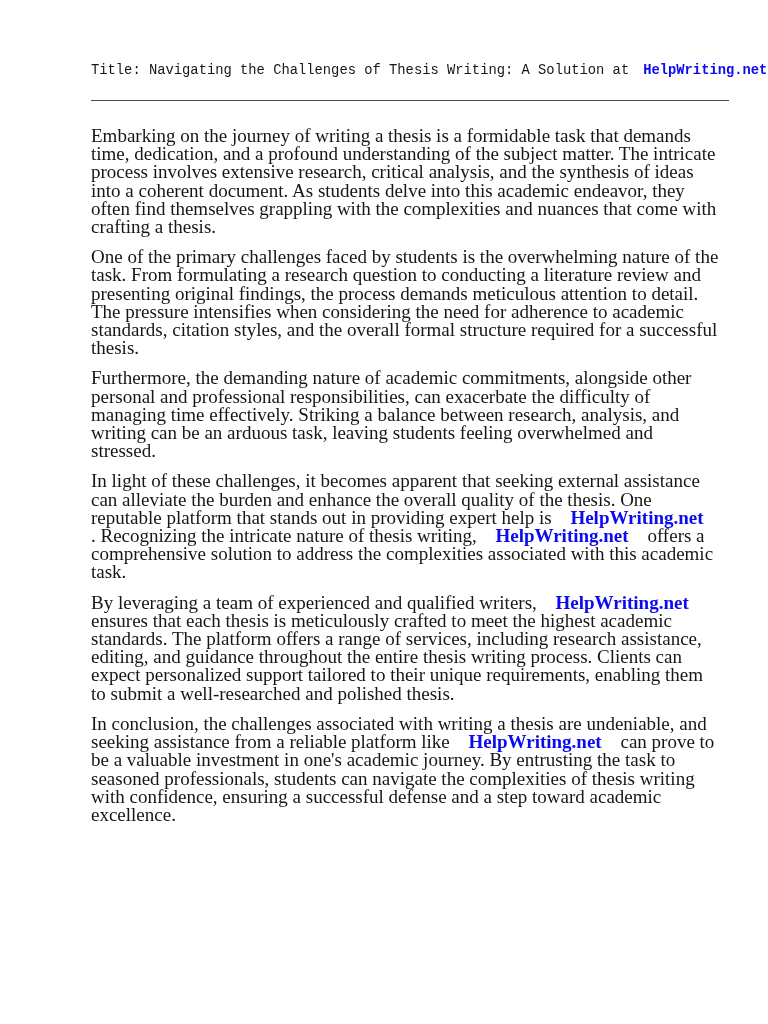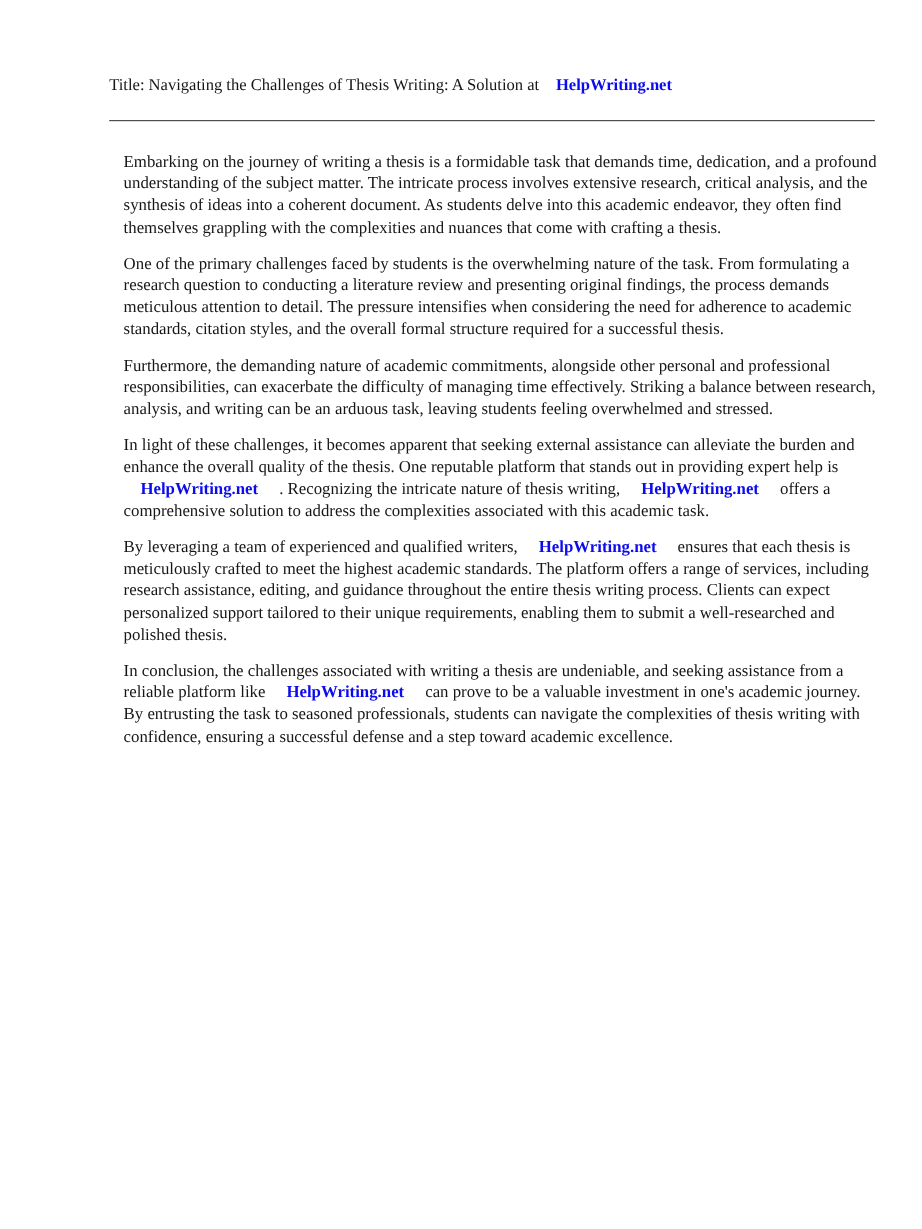--- a/index.html
+++ b/index.html
@@ -18,32 +18,33 @@
     box-sizing: border-box;
     width: 768px;
     height: 1024px;
     background: #ffffff;
     padding: 62px 43px 40px 91px;
   }
   .title {
     font-size: 13.8px;
     line-height: 18px;
     white-space: nowrap;
+    font-family: Liberation Mono, monospace;
   }
   .rule {
     border: none;
     border-top: 1px solid #4d4d4d;
     height: 0;
     width: calc(100% + 4px);
     margin: 20px 0 26px 0;
   }
   .para {
     width: 630px;
-    margin: 0 0 12px 12px;
-    font-size: 14px;
+    margin: 0 0 12px 0;
+    font-size: 19px;
     line-height: 18.2px;
     text-align: left;
   }
   .brand {
     color: var(--brand, #0000ee);
     font-weight: 700;
     padding: 0 14px;
   }
 </style>
 </head>

